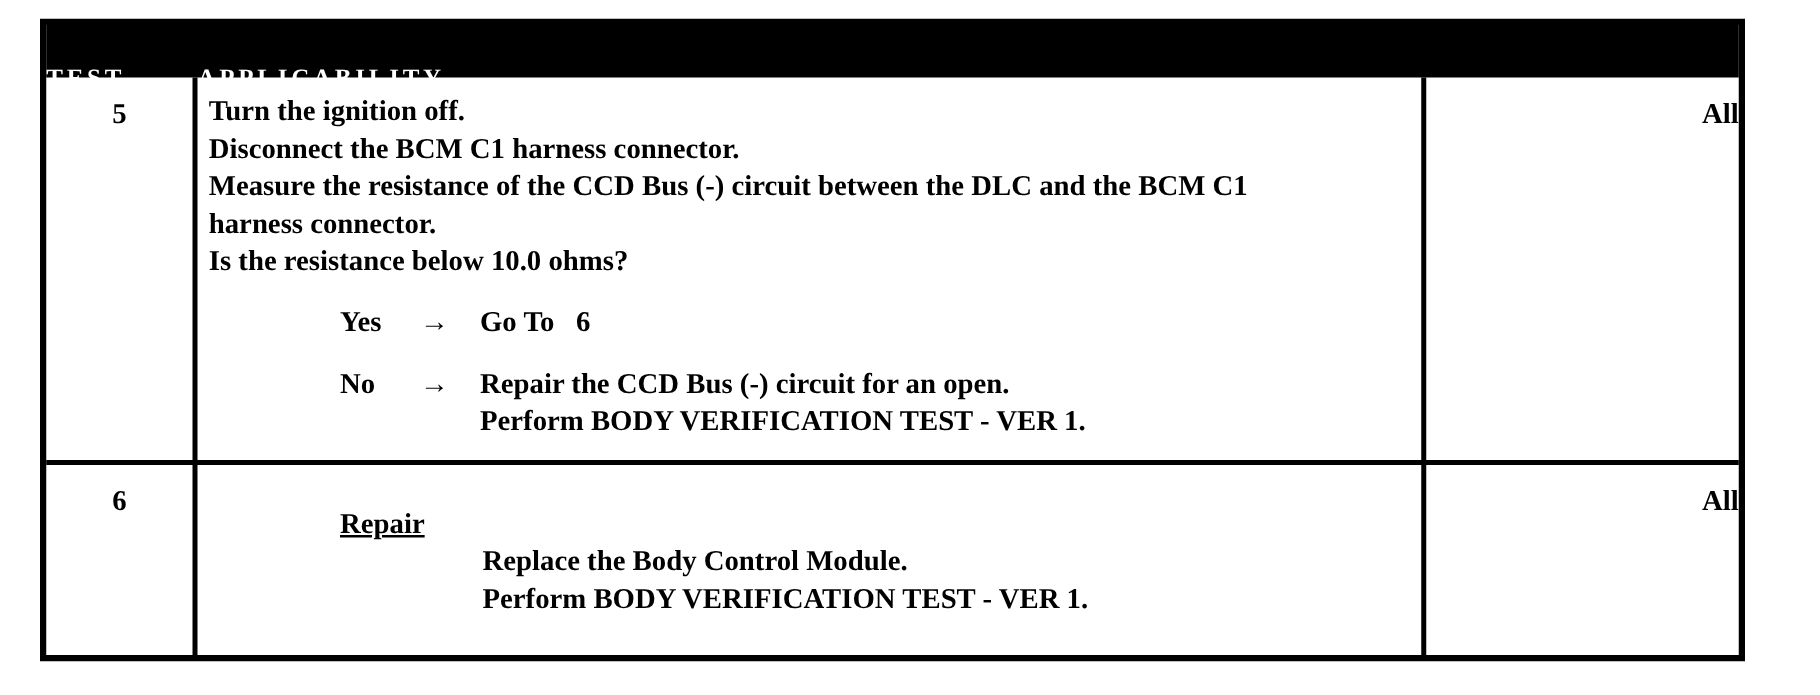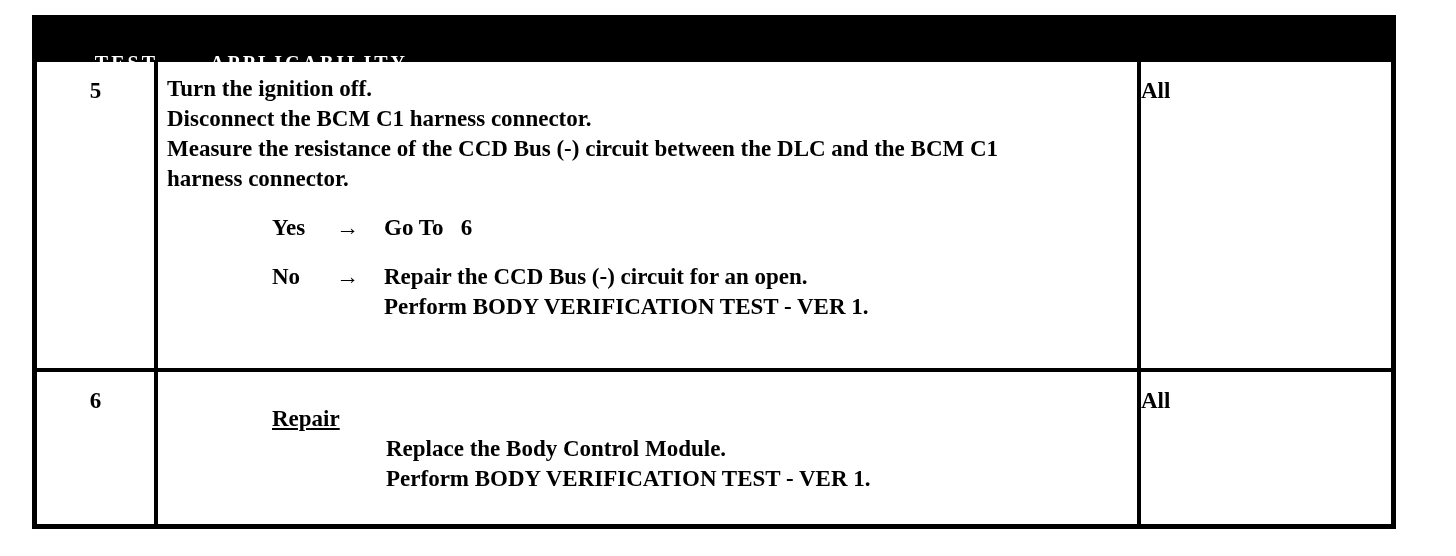--- a/index.html
+++ b/index.html
@@ -29,21 +29,21 @@
     display: flex;
     background: #000000;
     color: #ffffff;
     height: 42px;
     align-items: center;
     font-weight: 700;
     font-size: 20px;
     letter-spacing: 3px;
     flex: 0 0 auto;
   }
-  .th { text-align: right; margin-top: 44px; }
+  .th { text-align: left; margin-top: 44px; }
   .th-test   { width: 121px; }
   .th-action { flex: 1; }
   .th-appl   { width: 250px; }
   
   .trow {
     display: flex;
     font-size: 23px;
     font-weight: 700;
     line-height: 30px;
   }
@@ -56,21 +56,21 @@
     padding-top: 14px;
     flex: 0 0 auto;
   }
   .td-action {
     flex: 1;
     border-right: 4px solid #000000;
     padding: 12px 8px 10px 9px;
   }
   .td-appl {
     width: 250px;
-    text-align: left;
+    text-align: right;
     padding-top: 14px;
     flex: 0 0 auto;
     border-radius: 13px;
   }
   .line { white-space: pre-wrap; }
   
   .branch {
     display: flex;
     margin-left: 105px;
     margin-top: 19px;
@@ -96,20 +96,21 @@
 
     <div class="trow trow-5">
       <div class="td-test">
         <span>5</span>
       </div>
       <div class="td-action">
         <div class="line">Turn the ignition off.</div>
         <div class="line">Disconnect the BCM C1 harness connector.</div>
         <div class="line">Measure the resistance of the CCD Bus (-) circuit between the DLC and the BCM C1</div>
         <div class="line">harness connector.</div>
+        <div class="line">Is the resistance below 10.0 ohms?</div>
 
         <div class="branch">
           <span class="answer">Yes</span>
           <span class="arrow">→</span>
           <span class="results">
             <span class="line" style="display: block;">Go To   6</span>
           </span>
         </div>
 
         <div class="branch">

